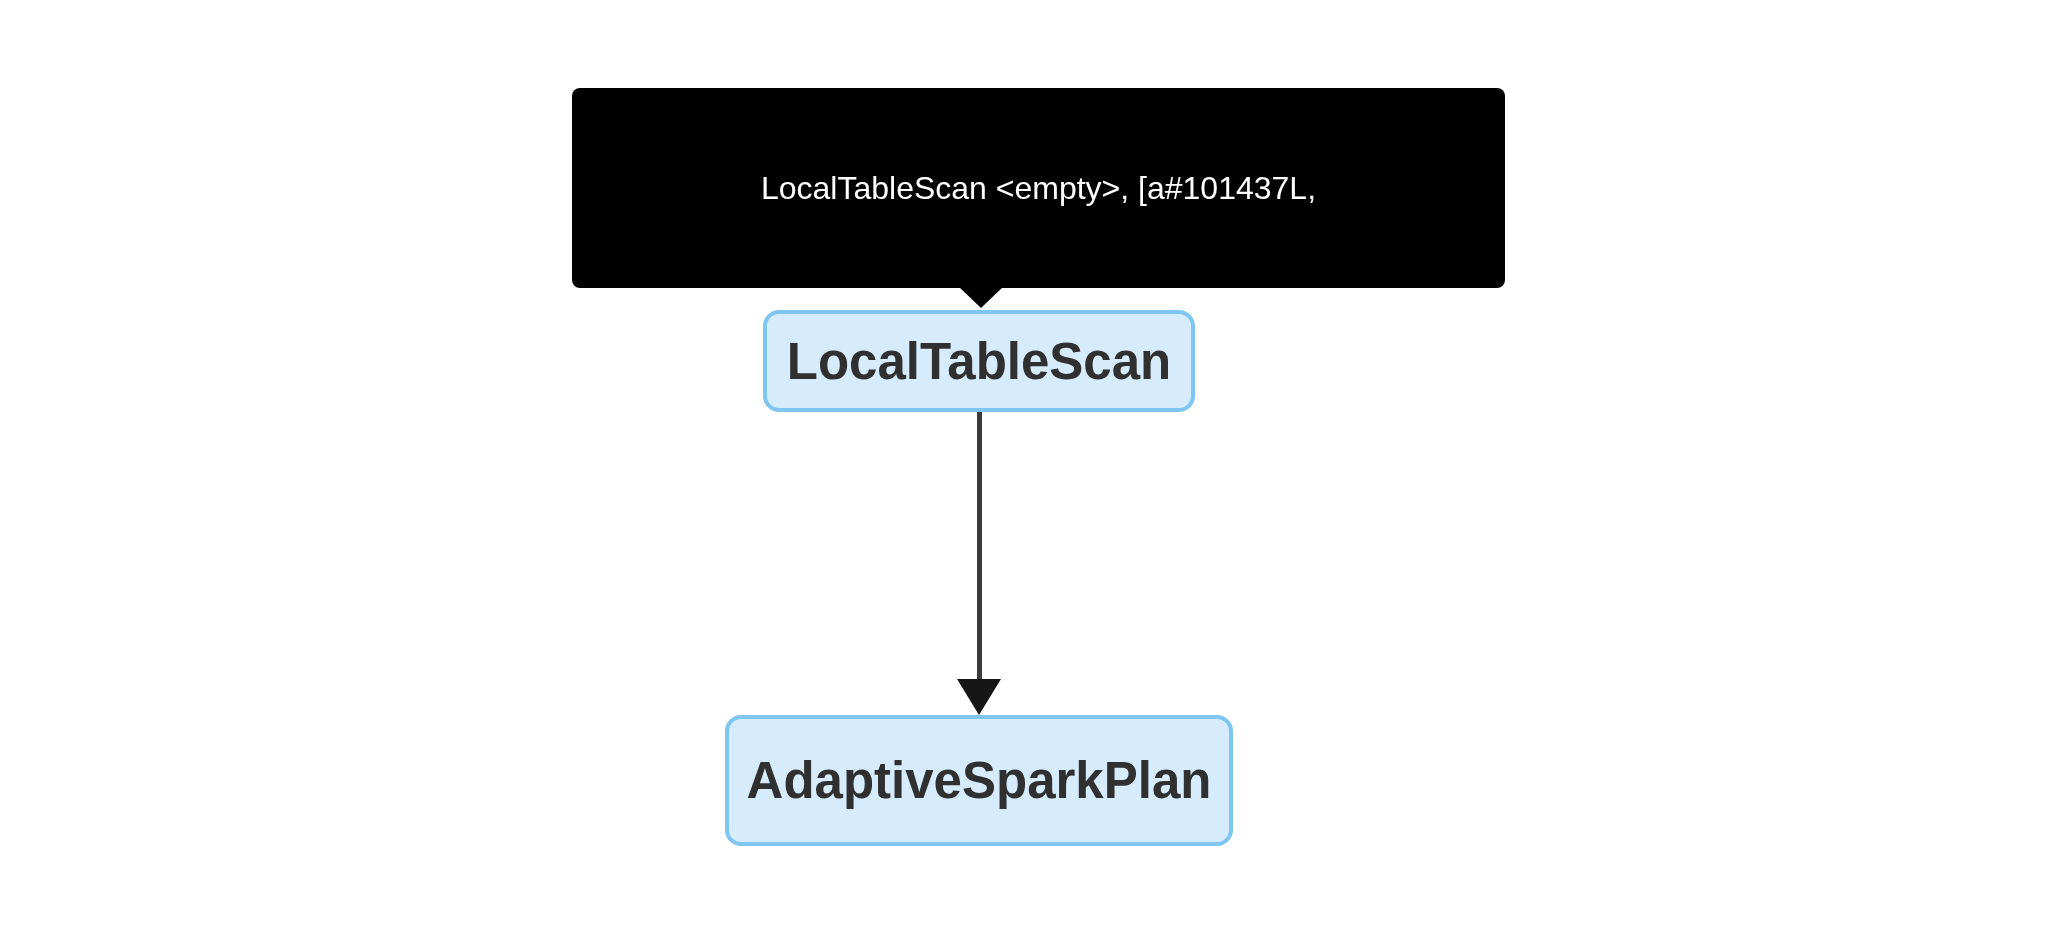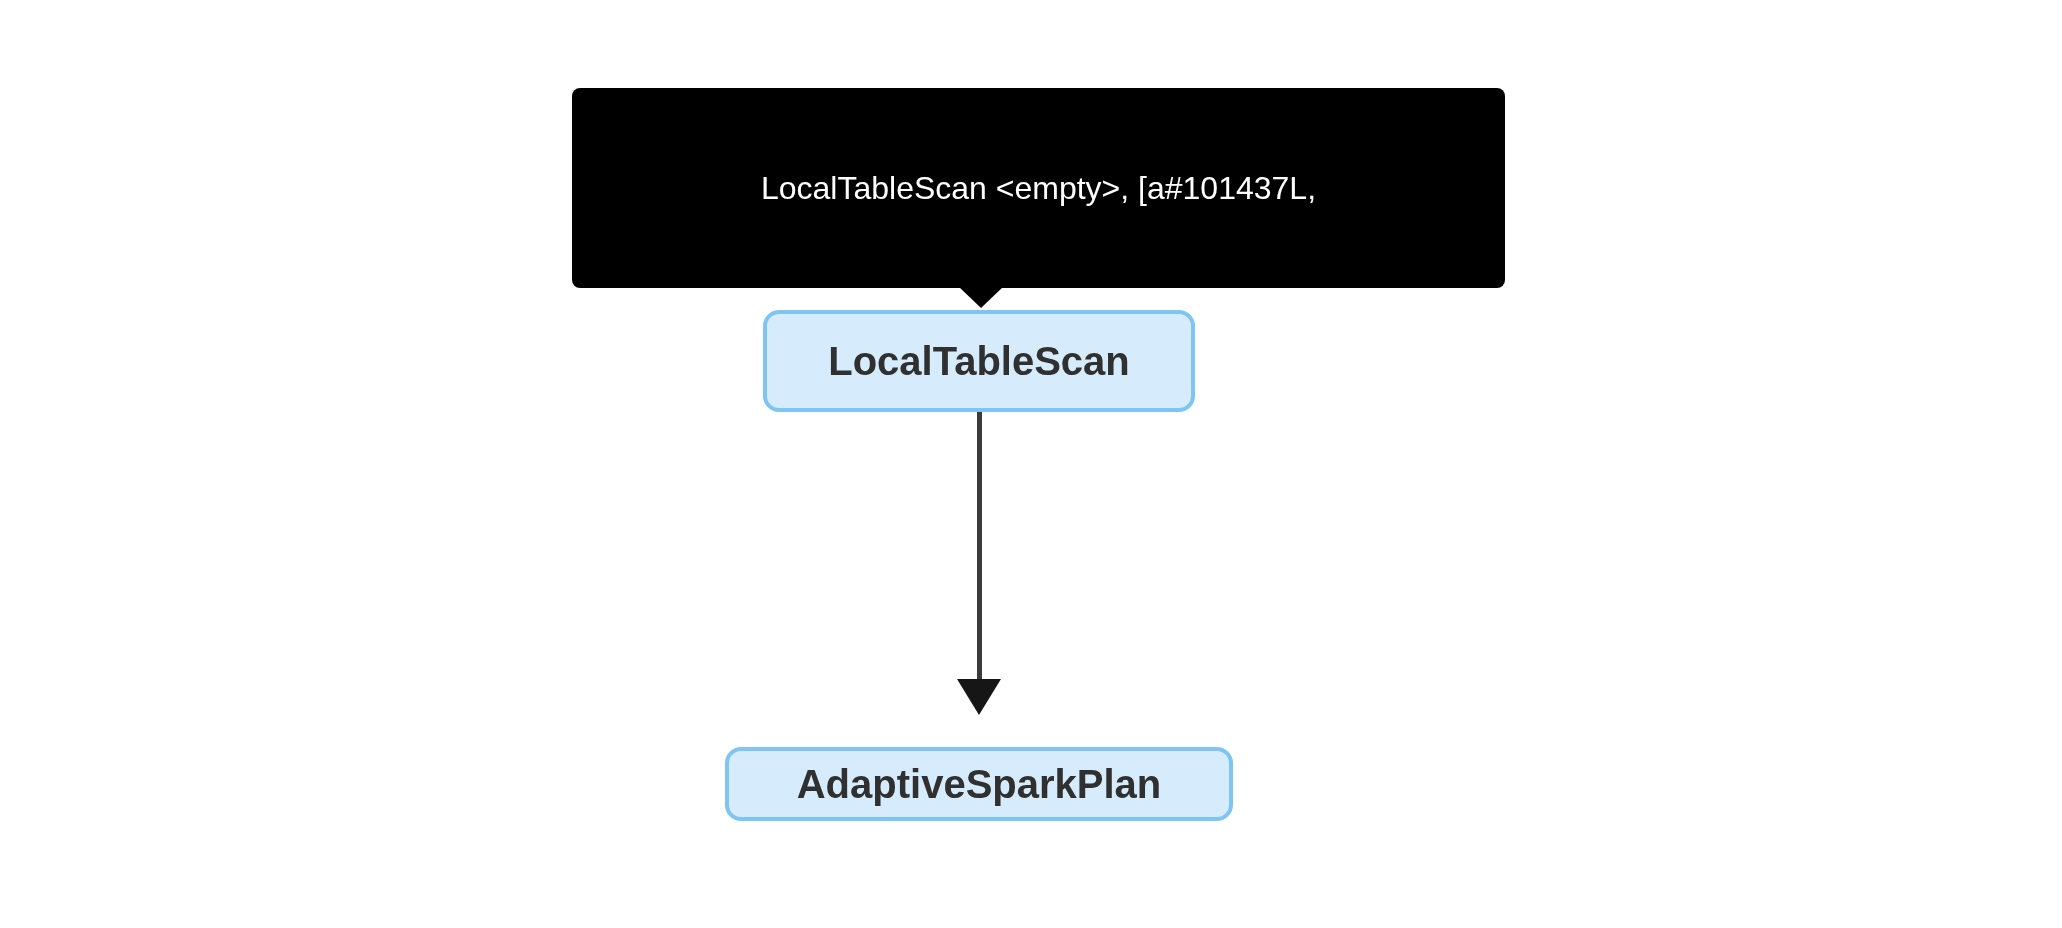--- a/index.html
+++ b/index.html
@@ -52,35 +52,35 @@
     box-sizing: border-box;
     background: var(--node-fill, #d6ecfc);
     border: 4px solid var(--node-border, #7ec5f1);
     border-radius: 16px;
     display: flex;
     align-items: center;
     justify-content: center;
   }
   .node-label {
     font-weight: 700;
-    font-size: 40px;
+    font-size: 51px;
     color: var(--node-text, #303030);
     white-space: nowrap;
   }
   .node-localtablescan {
     left: 763px;
     top: 310px;
     width: 432px;
     height: 102px;
   }
   .node-adaptivesparkplan {
     left: 725px;
-    top: 747px;
+    top: 715px;
     width: 508px;
-    height: 74px;
+    height: 131px;
     text-align: right;
   }
   
   .edge-line {
     position: absolute;
     left: 977px;
     top: 412px;
     width: 5px;
     height: 272px;
     background: var(--edge-color, #3b3b3b);

